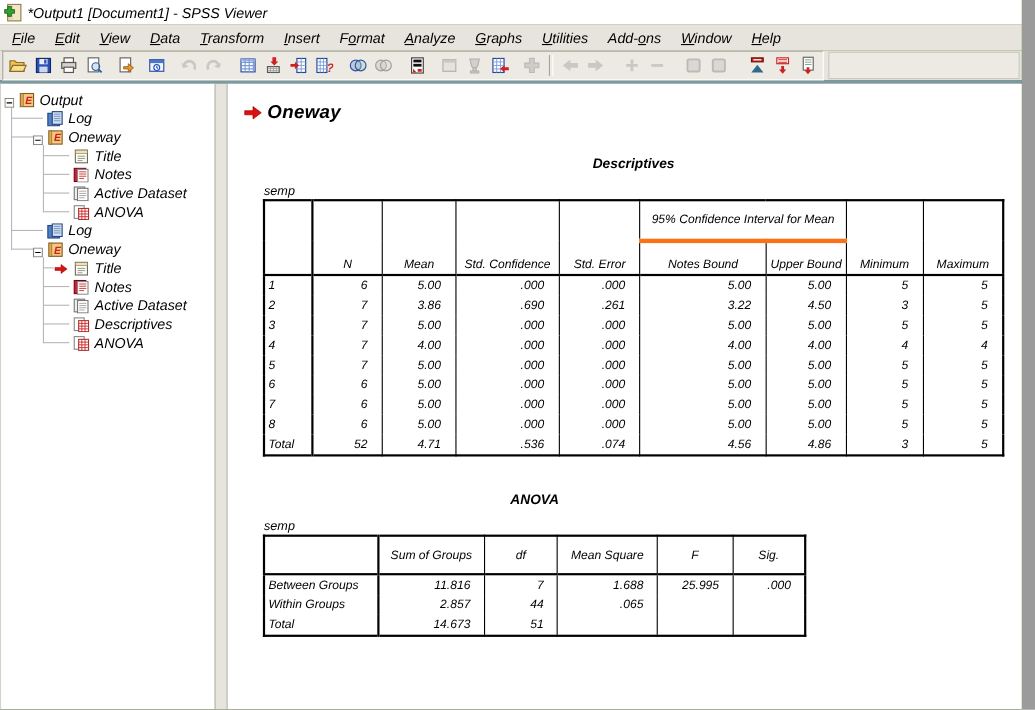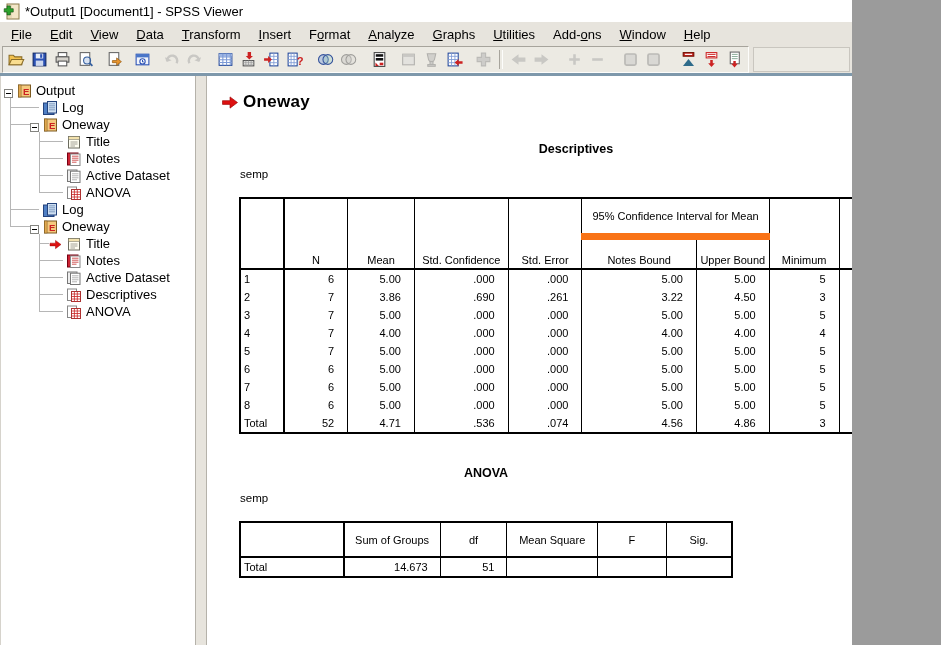--- a/index.html
+++ b/index.html
@@ -1,17 +1,17 @@
 <!DOCTYPE html>
 <html><head>
 <meta charset="utf-8">
 <style>
   html,body{margin:0;padding:0;background:#9b9b9b;}
-  .window{width:852px;height:645px;background:#4d7c0f;font-family:"Liberation Sans",sans-serif;
-          overflow:hidden;position:relative;color:#000;}
+  .window{width:929px;height:645px;background:#4d7c0f;font-family:"Liberation Sans",sans-serif;
+          overflow:hidden;position:relative;color:#000;font-style:italic;}
   
   .titlebar{height:22px;background:#fff;display:flex;align-items:center;padding-left:3px;}
   .titlebar .app-icon{width:17px;height:17px;margin-right:5px;}
   .titlebar .title-text{font-size:13px;}
   
   .menubar{height:24px;display:flex;align-items:center;background:#e7e4dd;padding-left:2px;}
   .menu-item{font-size:13px;padding:3px 9px;cursor:default;}
   .menu-item u{text-decoration:underline;}
   
   .toolbar{height:27px;display:flex;align-items:center;background:#e7e4dd;}
@@ -45,25 +45,25 @@
   .dataset-line{margin:42px 0 0 22px;font-family:"DejaVu Sans Mono",monospace;font-size:12.5px;letter-spacing:1px;white-space:nowrap;}
   .redacted{display:inline-block;width:168px;height:13px;vertical-align:-2px;border-radius:2px;
     background:
       repeating-linear-gradient(37deg, rgba(70,70,70,.55) 0 1px, transparent 1px 4px),
       repeating-linear-gradient(-29deg, rgba(90,90,90,.5) 0 1px, transparent 1px 3px),
       repeating-linear-gradient(81deg, rgba(120,120,120,.45) 0 1px, transparent 1px 5px);}
   .tbl-section{margin-left:22px;}
   .sec-desc{margin-top:30px;width:674px;}
   .sec-anova{margin-top:32px;width:494px;}
   .tbl-title{text-align:center;font-weight:bold;font-size:12.5px;margin-bottom:12px;}
-  .tbl-caption{font-size:11.5px;margin-bottom:17px;padding-left:1px;}
+  .tbl-caption{font-size:11.5px;margin-bottom:1px;padding-left:1px;}
   
   table.spss{border-collapse:collapse;table-layout:fixed;border:2px solid #000;font-size:11px;font-family:"Liberation Sans",sans-serif;}
   table.spss th{border:1px solid #000;font-weight:normal;text-align:center;vertical-align:bottom;padding:2px 3px;}
-  table.spss th.ci-group{vertical-align:middle;border-bottom:7px solid #f97316;height:30px;}
+  table.spss th.ci-group{vertical-align:middle;border-bottom:4px solid #f97316;height:30px;}
   table.spss th.tier2{height:24px;}
   table.spss th.corner{border-right:2px solid #000;}
   table.spss tbody td{border-left:1px solid #000;border-right:1px solid #000;border-top:0;border-bottom:0;
                       height:18px;line-height:18px;padding:0;overflow:hidden;}
   table.spss tbody tr:first-child td{border-top:2px solid #000;}
   table.spss td.rl{text-align:left;padding-left:3px;border-right:2px solid #000;}
   table.spss td.num{text-align:right;padding-right:13px;}
   table.spss.anova th{height:29px;vertical-align:middle;}
   table.spss.anova td.num{padding-right:12px;}
 </style>
@@ -609,20 +609,36 @@
               <th class="corner"></th>
               <th>Sum of Groups</th>
               <th>df</th>
               <th>Mean Square</th>
               <th>F</th>
               <th>Sig.</th>
             </tr>
           </thead>
           <tbody>
               <tr>
+                <td class="rl">Between Groups</td>
+                <td class="num">11.816</td>
+                <td class="num">7</td>
+                <td class="num">1.688</td>
+                <td class="num">25.995</td>
+                <td class="num">.000</td>
+              </tr>
+              <tr>
+                <td class="rl">Within Groups</td>
+                <td class="num">2.857</td>
+                <td class="num">44</td>
+                <td class="num">.065</td>
+                <td class="num"></td>
+                <td class="num"></td>
+              </tr>
+              <tr>
                 <td class="rl">Total</td>
                 <td class="num">14.673</td>
                 <td class="num">51</td>
                 <td class="num"></td>
                 <td class="num"></td>
                 <td class="num"></td>
               </tr>
             </tbody>
         </table>
       </div>

